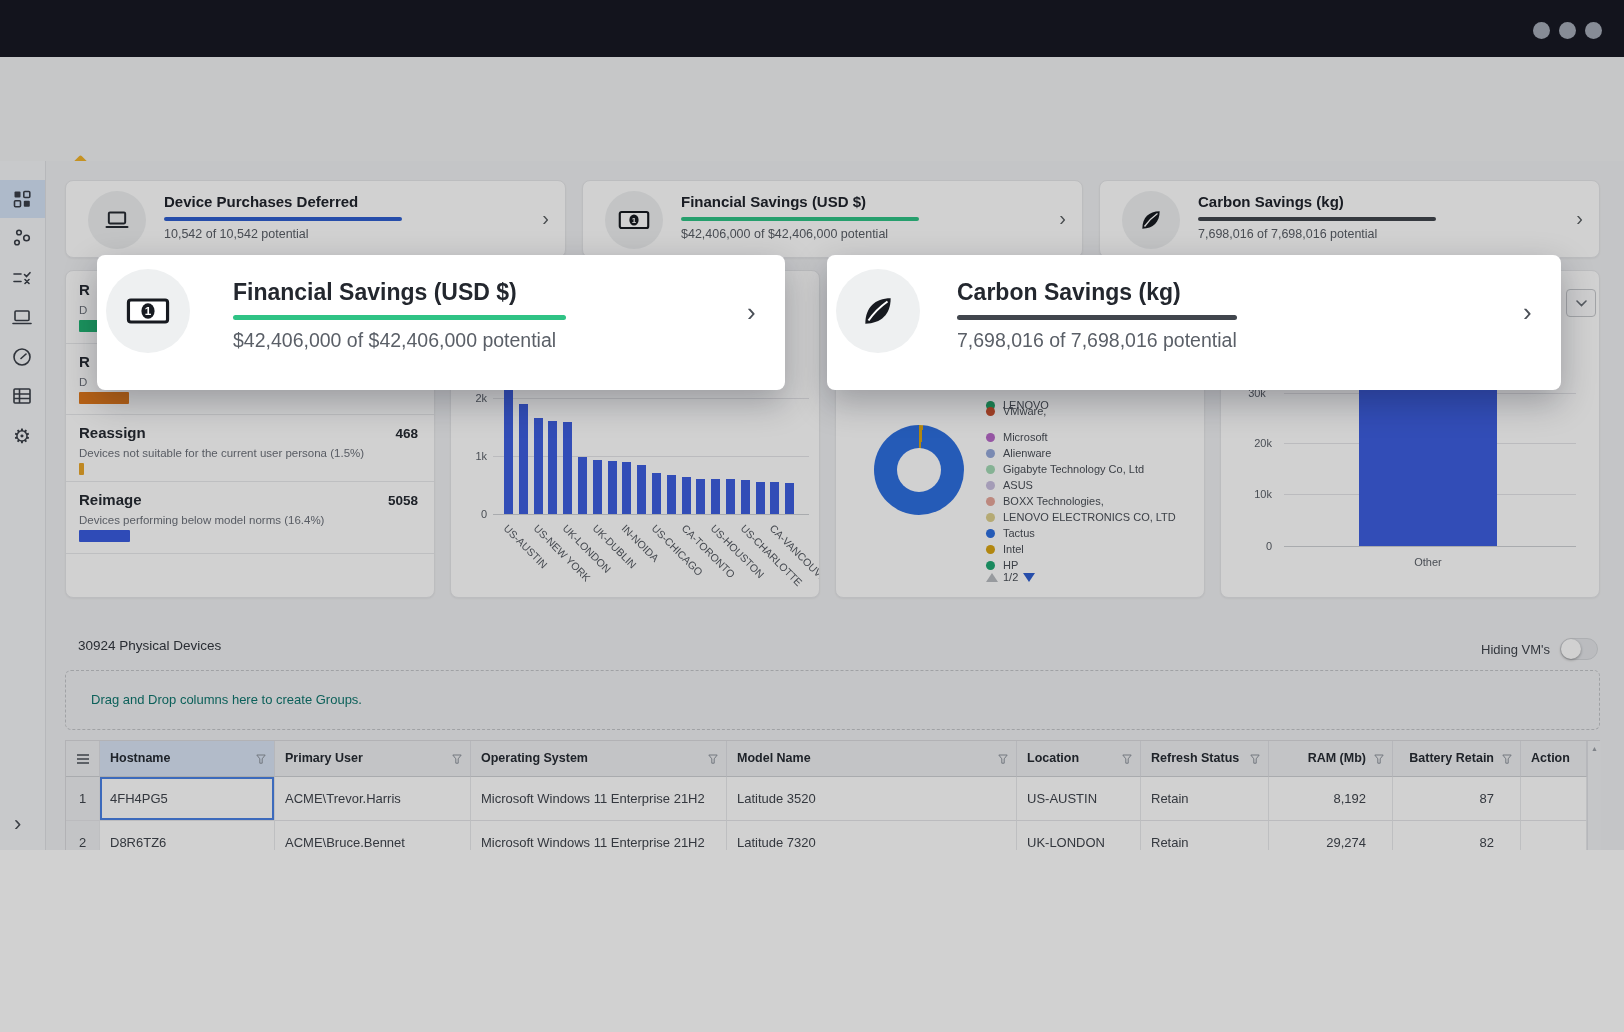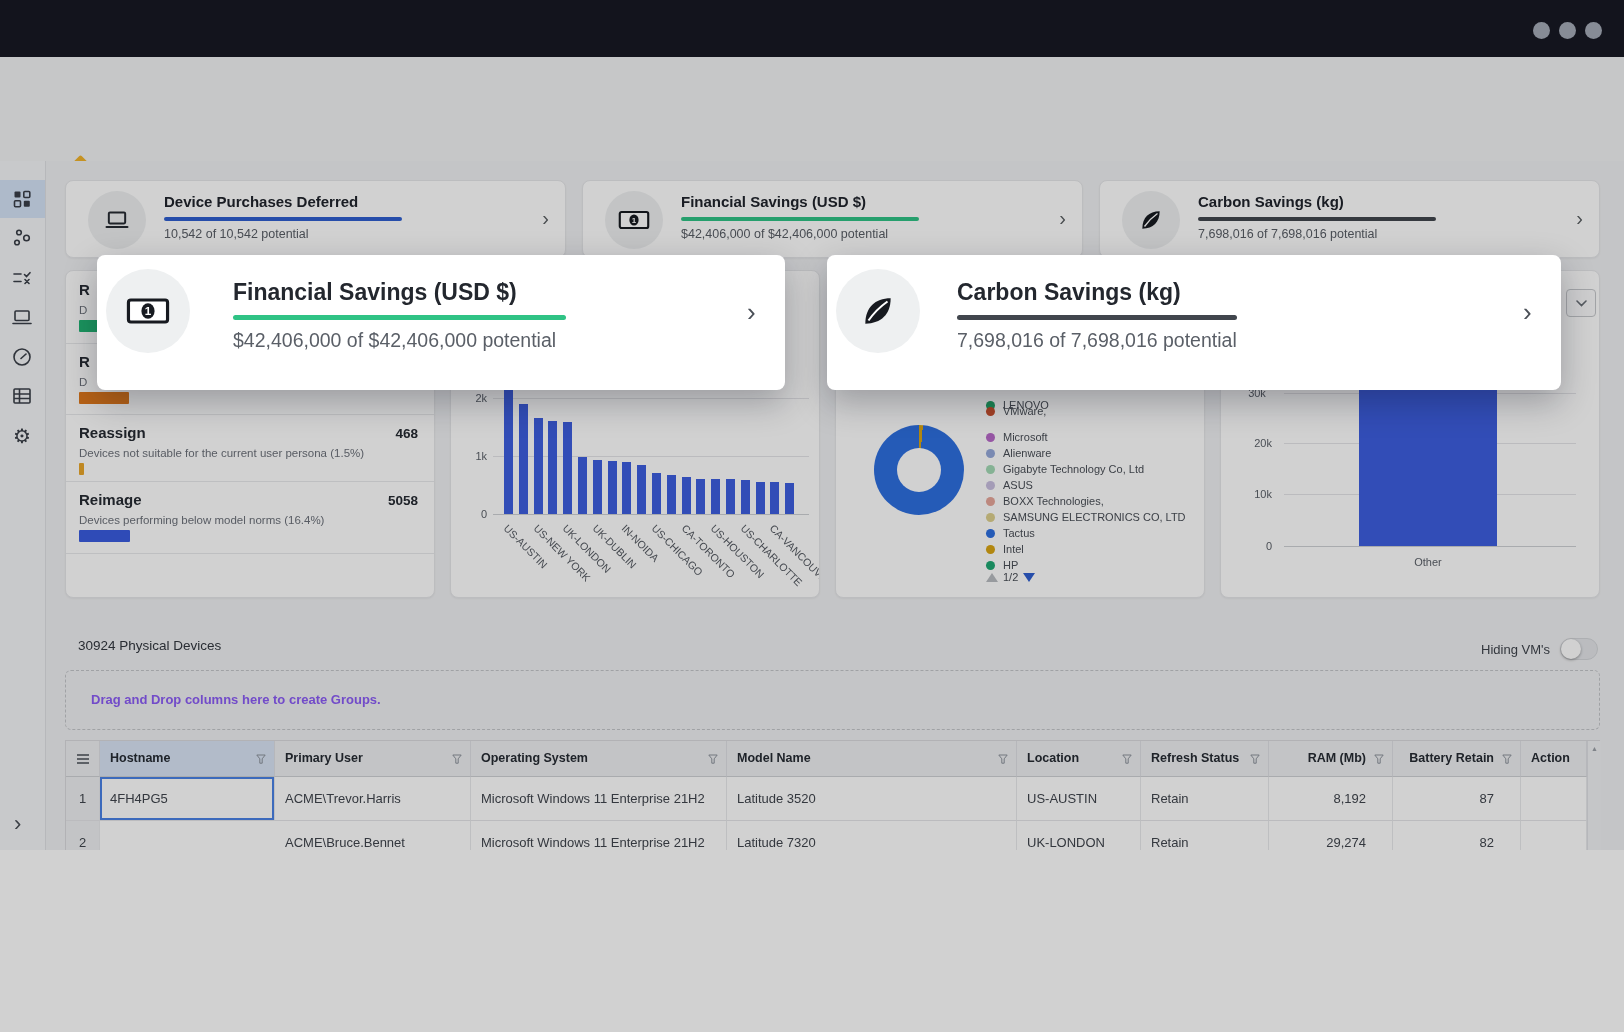--- a/index.html
+++ b/index.html
@@ -57,21 +57,21 @@
   .tri-up{width:0;height:0;border-left:6px solid transparent;border-right:6px solid transparent;border-bottom:9px solid #b9bcc1;}
   .tri-down{width:0;height:0;border-left:6px solid transparent;border-right:6px solid transparent;border-top:9px solid #2f5fd0;}
   .dropdown{position:absolute;left:345px;top:18px;width:30px;height:28px;border:1px solid #c6c8cc;border-radius:4px;
             background:#fcfcfd;box-sizing:border-box;color:#6a6f77;display:flex;align-items:center;justify-content:center;font-size:12px;}
   
   .count-label{position:absolute;left:78px;top:477px;font-size:13.5px;color:#32373f;}
   .toggle-label{position:absolute;left:1350px;top:481px;width:200px;text-align:right;font-size:13px;color:#3f444c;}
   .toggle{position:absolute;left:1560px;top:477px;width:38px;height:22px;border-radius:11px;background:#e4e6ea;border:1px solid #d4d6da;box-sizing:border-box;}
   .knob{position:absolute;left:0px;top:0px;width:20px;height:20px;border-radius:50%;background:#ffffff;box-shadow:0 1px 3px rgba(0,0,0,.35);}
   .groupbox{position:absolute;left:65px;top:509px;width:1535px;height:60px;border:1.5px dashed #c4c6ca;border-radius:6px;box-sizing:border-box;}
-  .grouphint{position:absolute;left:25px;top:21px;font-size:13px;color:#8b5cf6;font-weight:bold;}
+  .grouphint{position:absolute;left:25px;top:21px;font-size:13px;color:#0f766e;}
   .table{position:absolute;left:65px;top:579px;width:1535px;height:124px;background:#fff;border:1px solid #d9dadd;box-sizing:border-box;}
   .hcell{position:absolute;top:0;height:36px;background:#eef0f2;border-right:1px solid #dfe0e4;border-bottom:1px solid #cfd1d5;
          box-sizing:border-box;font-size:12.5px;font-weight:700;color:#262b33;}
   .hcell .lbl{position:absolute;top:10px;}
   .bcell{position:absolute;height:44px;background:#fff;border-right:1px solid #e8e9ec;border-bottom:1px solid #e4e5e8;
          box-sizing:border-box;font-size:13px;color:#40454d;}
   .bcell .val{position:absolute;top:14px;white-space:nowrap;}
   .numcell{background:#eef0f2;text-align:center;}
   .funnel{position:absolute;top:13px;width:10px;height:10px;}
   .sbar{position:absolute;top:0;height:122px;width:14px;background:#f1f2f4;border-left:1px solid #dfe0e4;box-sizing:border-box;}
@@ -307,21 +307,21 @@
           <div class="leg-item" style="top: 207px;">
             <div class="leg-dot" style="background: rgb(201, 191, 224);"></div>
             <div class="leg-txt">ASUS</div>
           </div>
           <div class="leg-item" style="top: 223px;">
             <div class="leg-dot" style="background: rgb(231, 167, 154);"></div>
             <div class="leg-txt">BOXX Technologies,</div>
           </div>
           <div class="leg-item" style="top: 239px;">
             <div class="leg-dot" style="background: rgb(221, 208, 142);"></div>
-            <div class="leg-txt">SAMSUNG ELECTRONICS CO, LTD</div>
+            <div class="leg-txt">LENOVO ELECTRONICS CO, LTD</div>
           </div>
           <div class="leg-item" style="top: 255px;">
             <div class="leg-dot" style="background: rgb(46, 111, 224);"></div>
             <div class="leg-txt">Tactus</div>
           </div>
           <div class="leg-item" style="top: 271px; justify-content: space-between;">
             <div class="leg-dot" style="background: rgb(217, 165, 20);"></div>
             <div class="leg-txt">Intel</div>
           </div>
           <div class="leg-item" style="top: 287px;">
@@ -450,20 +450,23 @@
         <div class="bcell" style="left: 1203px; width: 124px; top: 36px;">
           <div class="val" style="right: 26px;">8,192</div>
         </div>
         <div class="bcell" style="left: 1327px; width: 128px; top: 36px;">
           <div class="val" style="right: 26px;">87</div>
         </div>
         <div class="bcell" style="left: 1455px; width: 66px; top: 36px;"></div>
         <div class="bcell numcell" style="left: 0px; width: 34px; top: 80px;">
           <div class="val" style="left: 0px; right: 0px; text-align: center;">2</div>
         </div>
+        <div class="bcell" style="left: 34px; width: 175px; top: 80px;">
+          <div class="val" style="left: 10px;">D8R6TZ6</div>
+        </div>
         <div class="bcell" style="left: 209px; width: 196px; top: 80px;">
           <div class="val" style="left: 10px;">ACME\Bruce.Bennet</div>
         </div>
         <div class="bcell" style="left: 405px; width: 256px; top: 80px;">
           <div class="val" style="left: 10px;">Microsoft Windows 11 Enterprise 21H2</div>
         </div>
         <div class="bcell" style="left: 661px; width: 290px; top: 80px;">
           <div class="val" style="left: 10px;">Latitude 7320</div>
         </div>
         <div class="bcell" style="left: 951px; width: 124px; top: 80px;">

